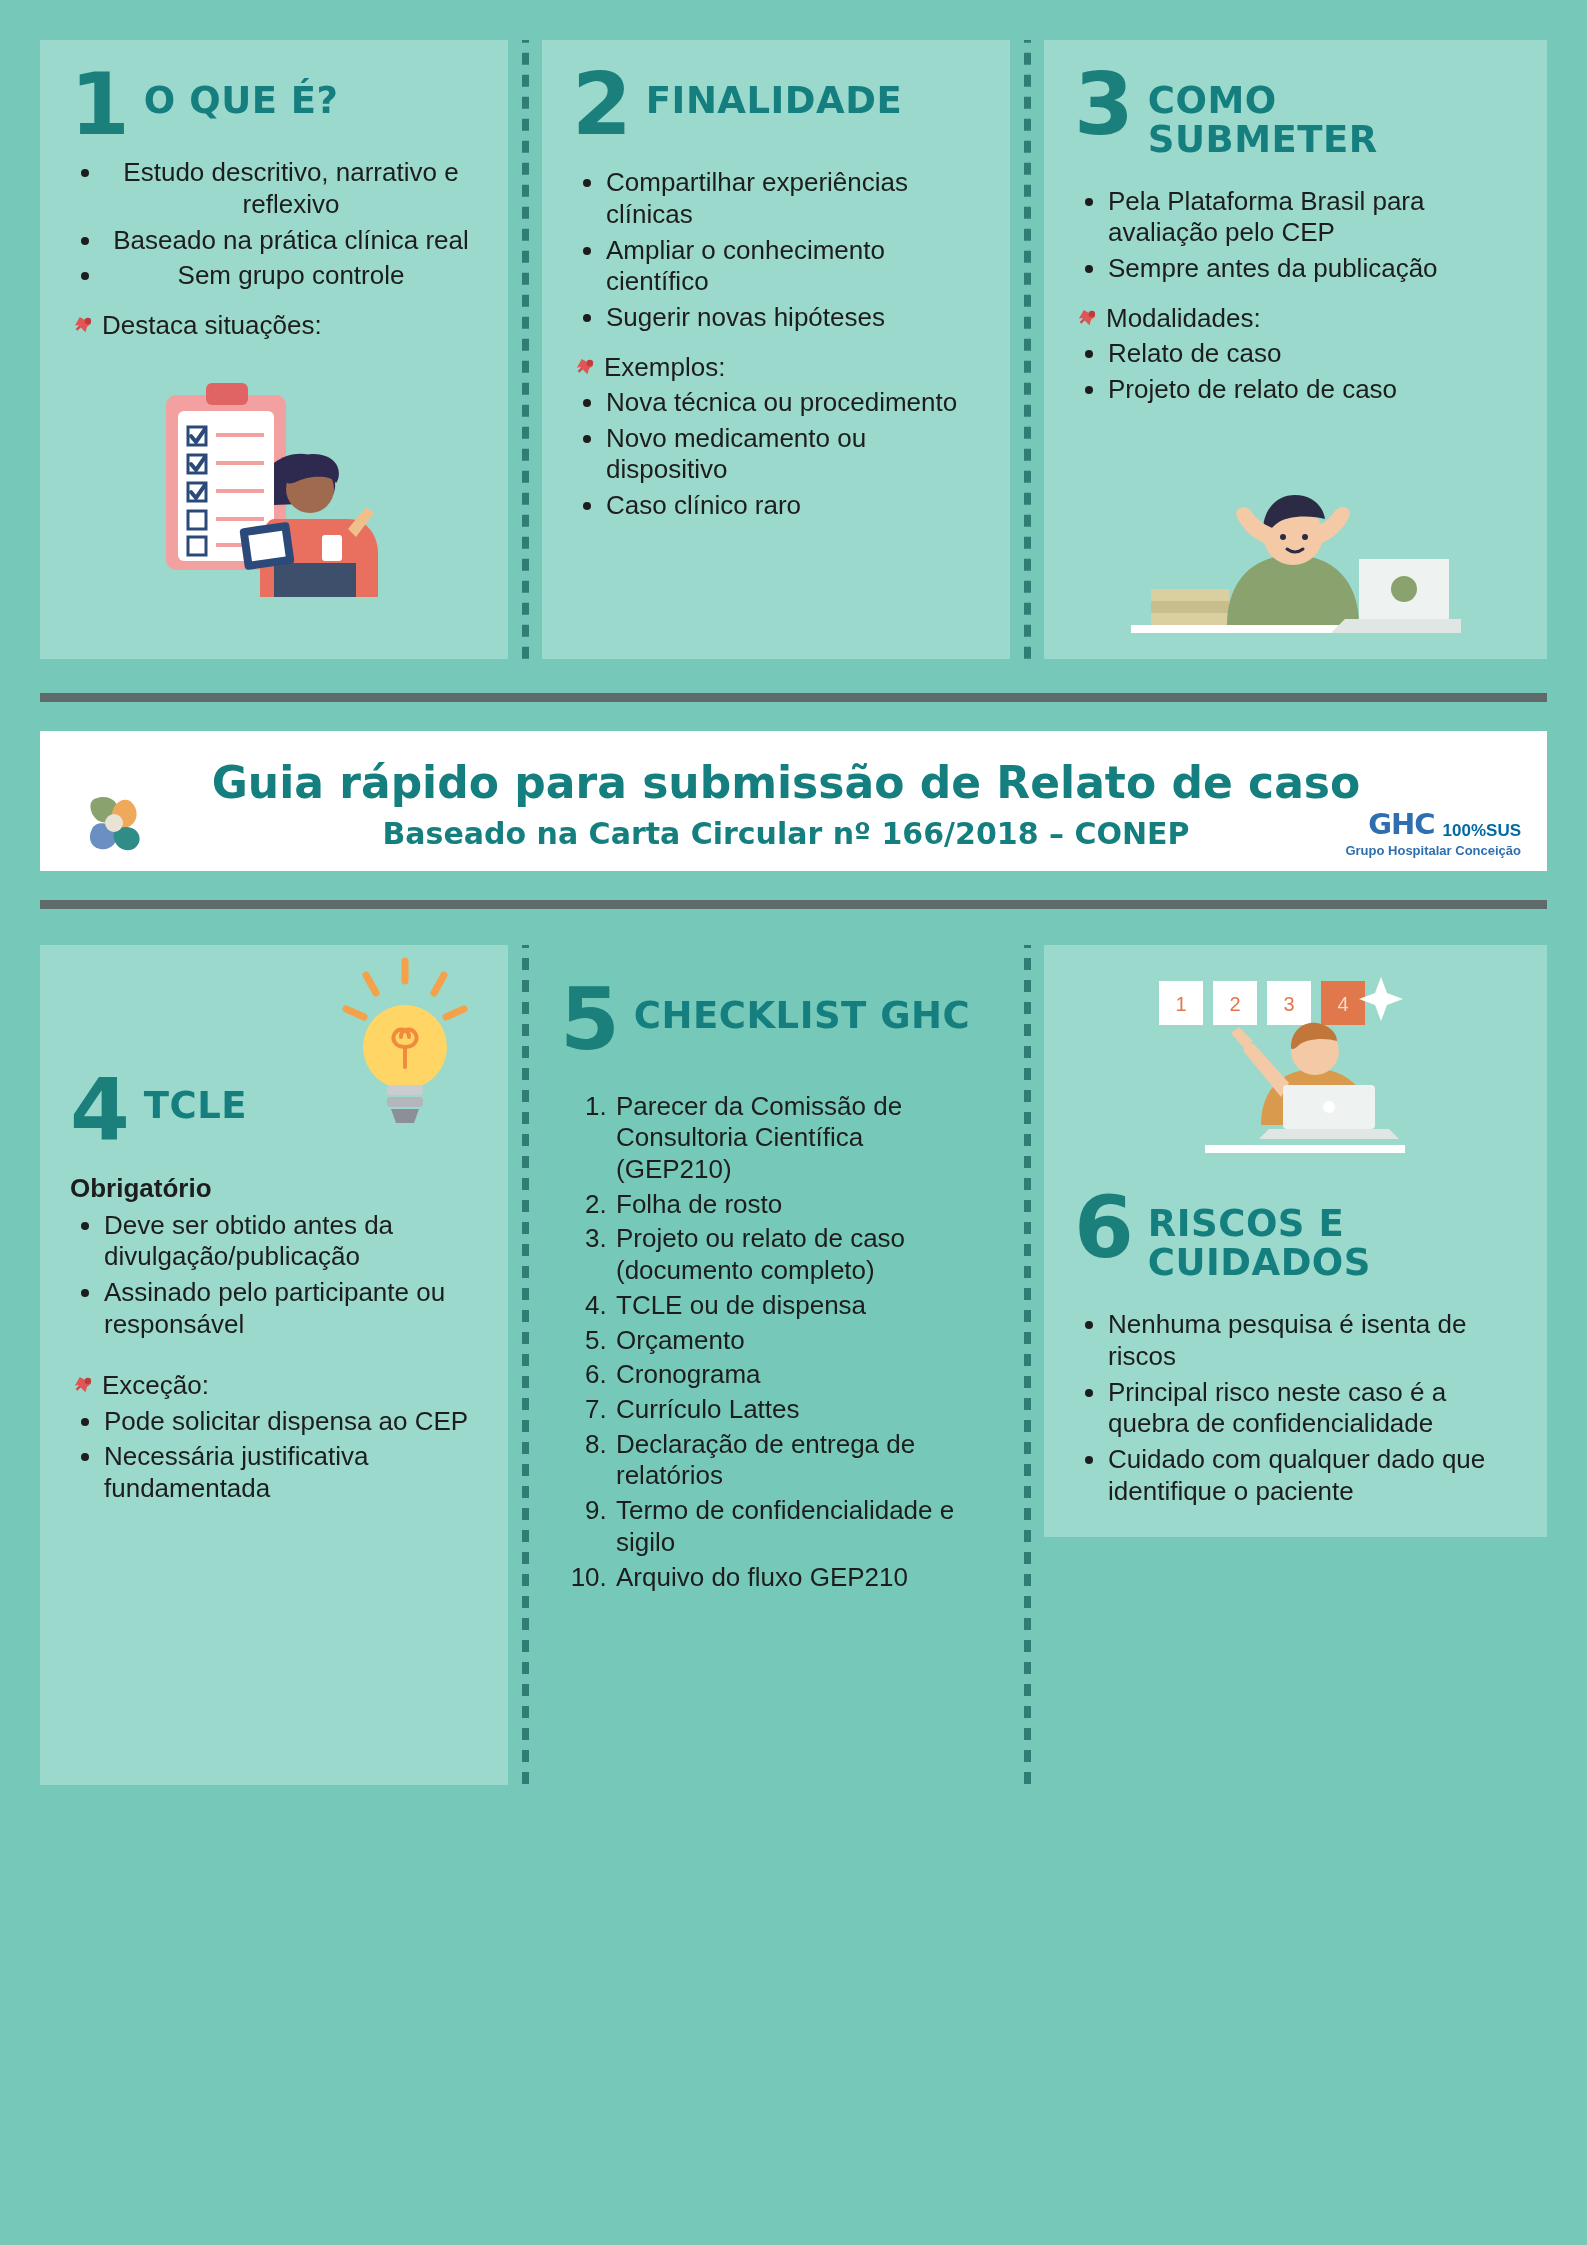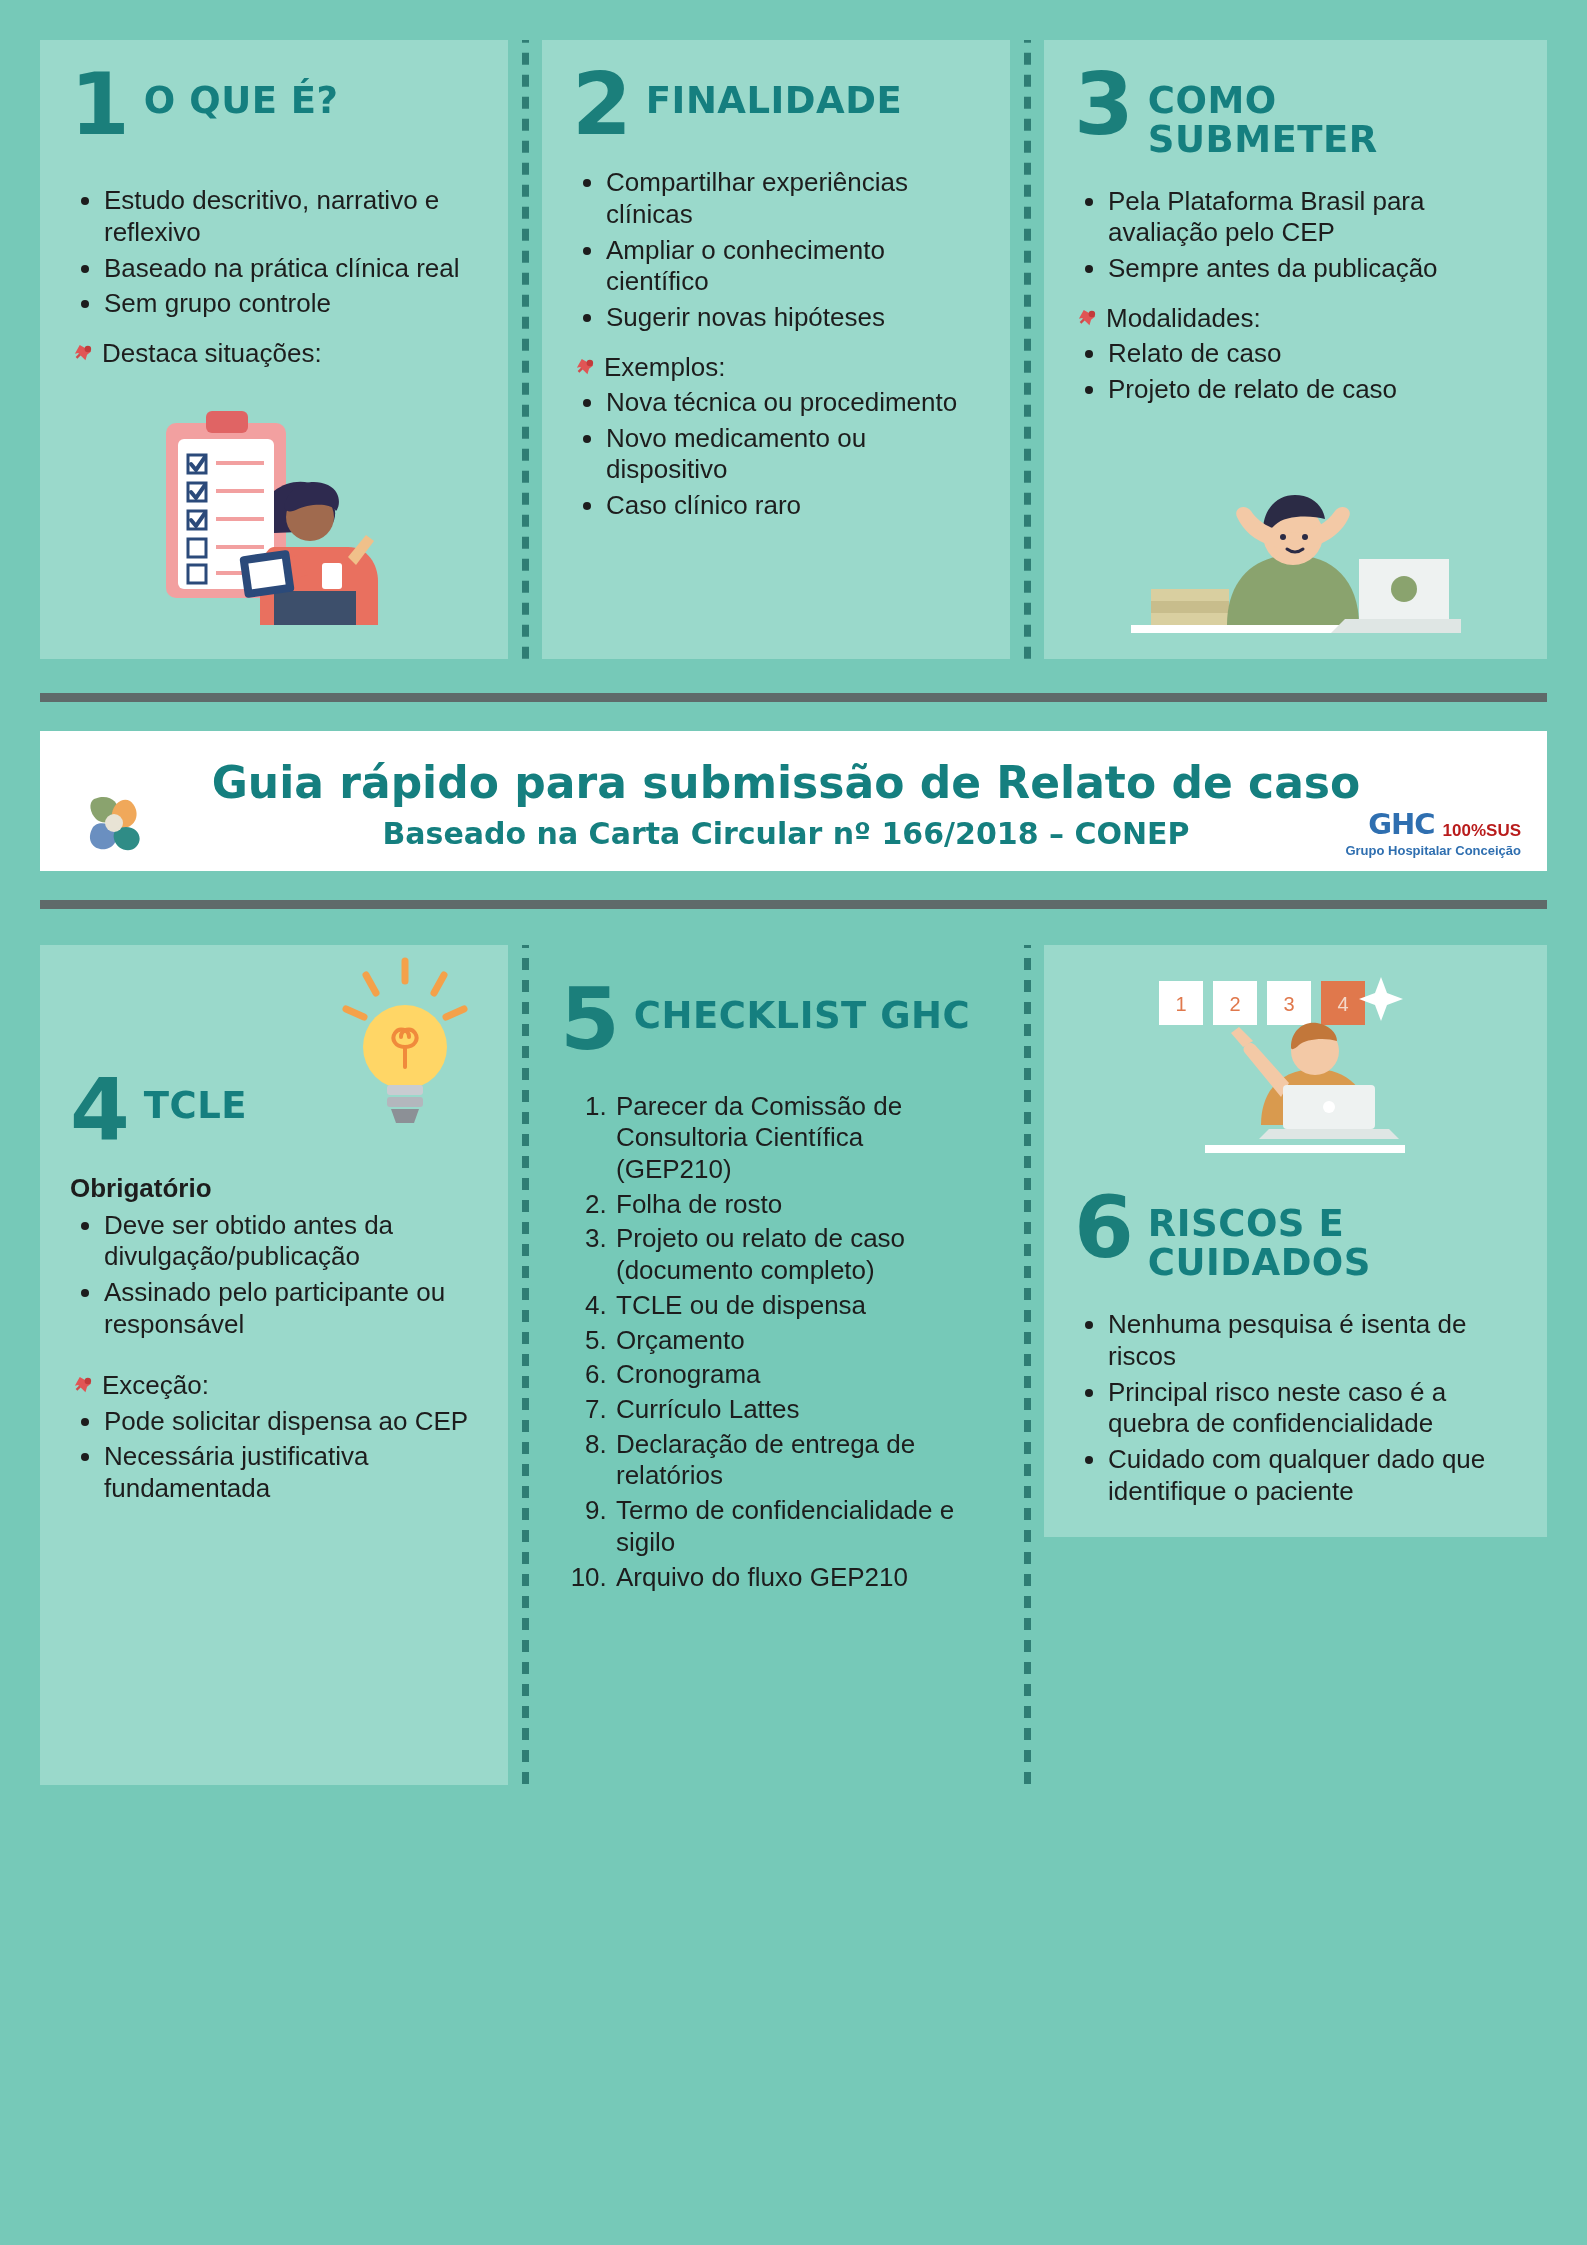--- a/index.html
+++ b/index.html
@@ -153,21 +153,21 @@
     line-height:1;
   }
   .ghc .ghc-top{
     display:flex;align-items:flex-end;gap:8px;justify-content:flex-end;
   }
   .ghc .ghc-mark{
     font-size:29px;font-weight:bold;color:#2f6fb0;letter-spacing:-1px;
     font-family:"DejaVu Sans", sans-serif;
   }
   .ghc .ghc-sus{
-    font-size:17px;font-weight:bold;color:#b91c1c;
+    font-size:17px;font-weight:bold;color:#0369a1;
   }
   .ghc .ghc-sub{
     font-size:13px;color:#2f6fb0;margin-top:5px;font-weight:bold;
   }
 
   
   .bulb{position:absolute;}
   .small-caption{font-size:26px;font-weight:bold;color:#1d1d1d;}
 
   .panel-pad{padding:26px 30px 26px 30px;}
@@ -180,21 +180,21 @@
 <div class="page">
 
   <div class="row" style="padding-top:40px;">
 
     <div class="col panel" style="flex:0 0 468px;padding:28px 30px 0 30px;">
       <div class="head-wrap">
         <div class="num">1</div>
         <div class="heading">O QUE É?</div>
       </div>
 
-      <ul class="bul" style="margin-top:44px;">
+      <ul class="bul" style="margin-top:16px;text-align:center;">
         <li>Estudo descritivo, narrativo e reflexivo</li>
         <li>Baseado na prática clínica real</li>
         <li>Sem grupo controle</li>
       </ul>
 
       <div class="pin-row">
         <span class="pin-ico">
           <svg viewBox="0 0 32 32" width="26" height="26">
               <g>
                 <path d="M7 21l8-8 2 2-8 8z" fill="#d14a4a"></path>

